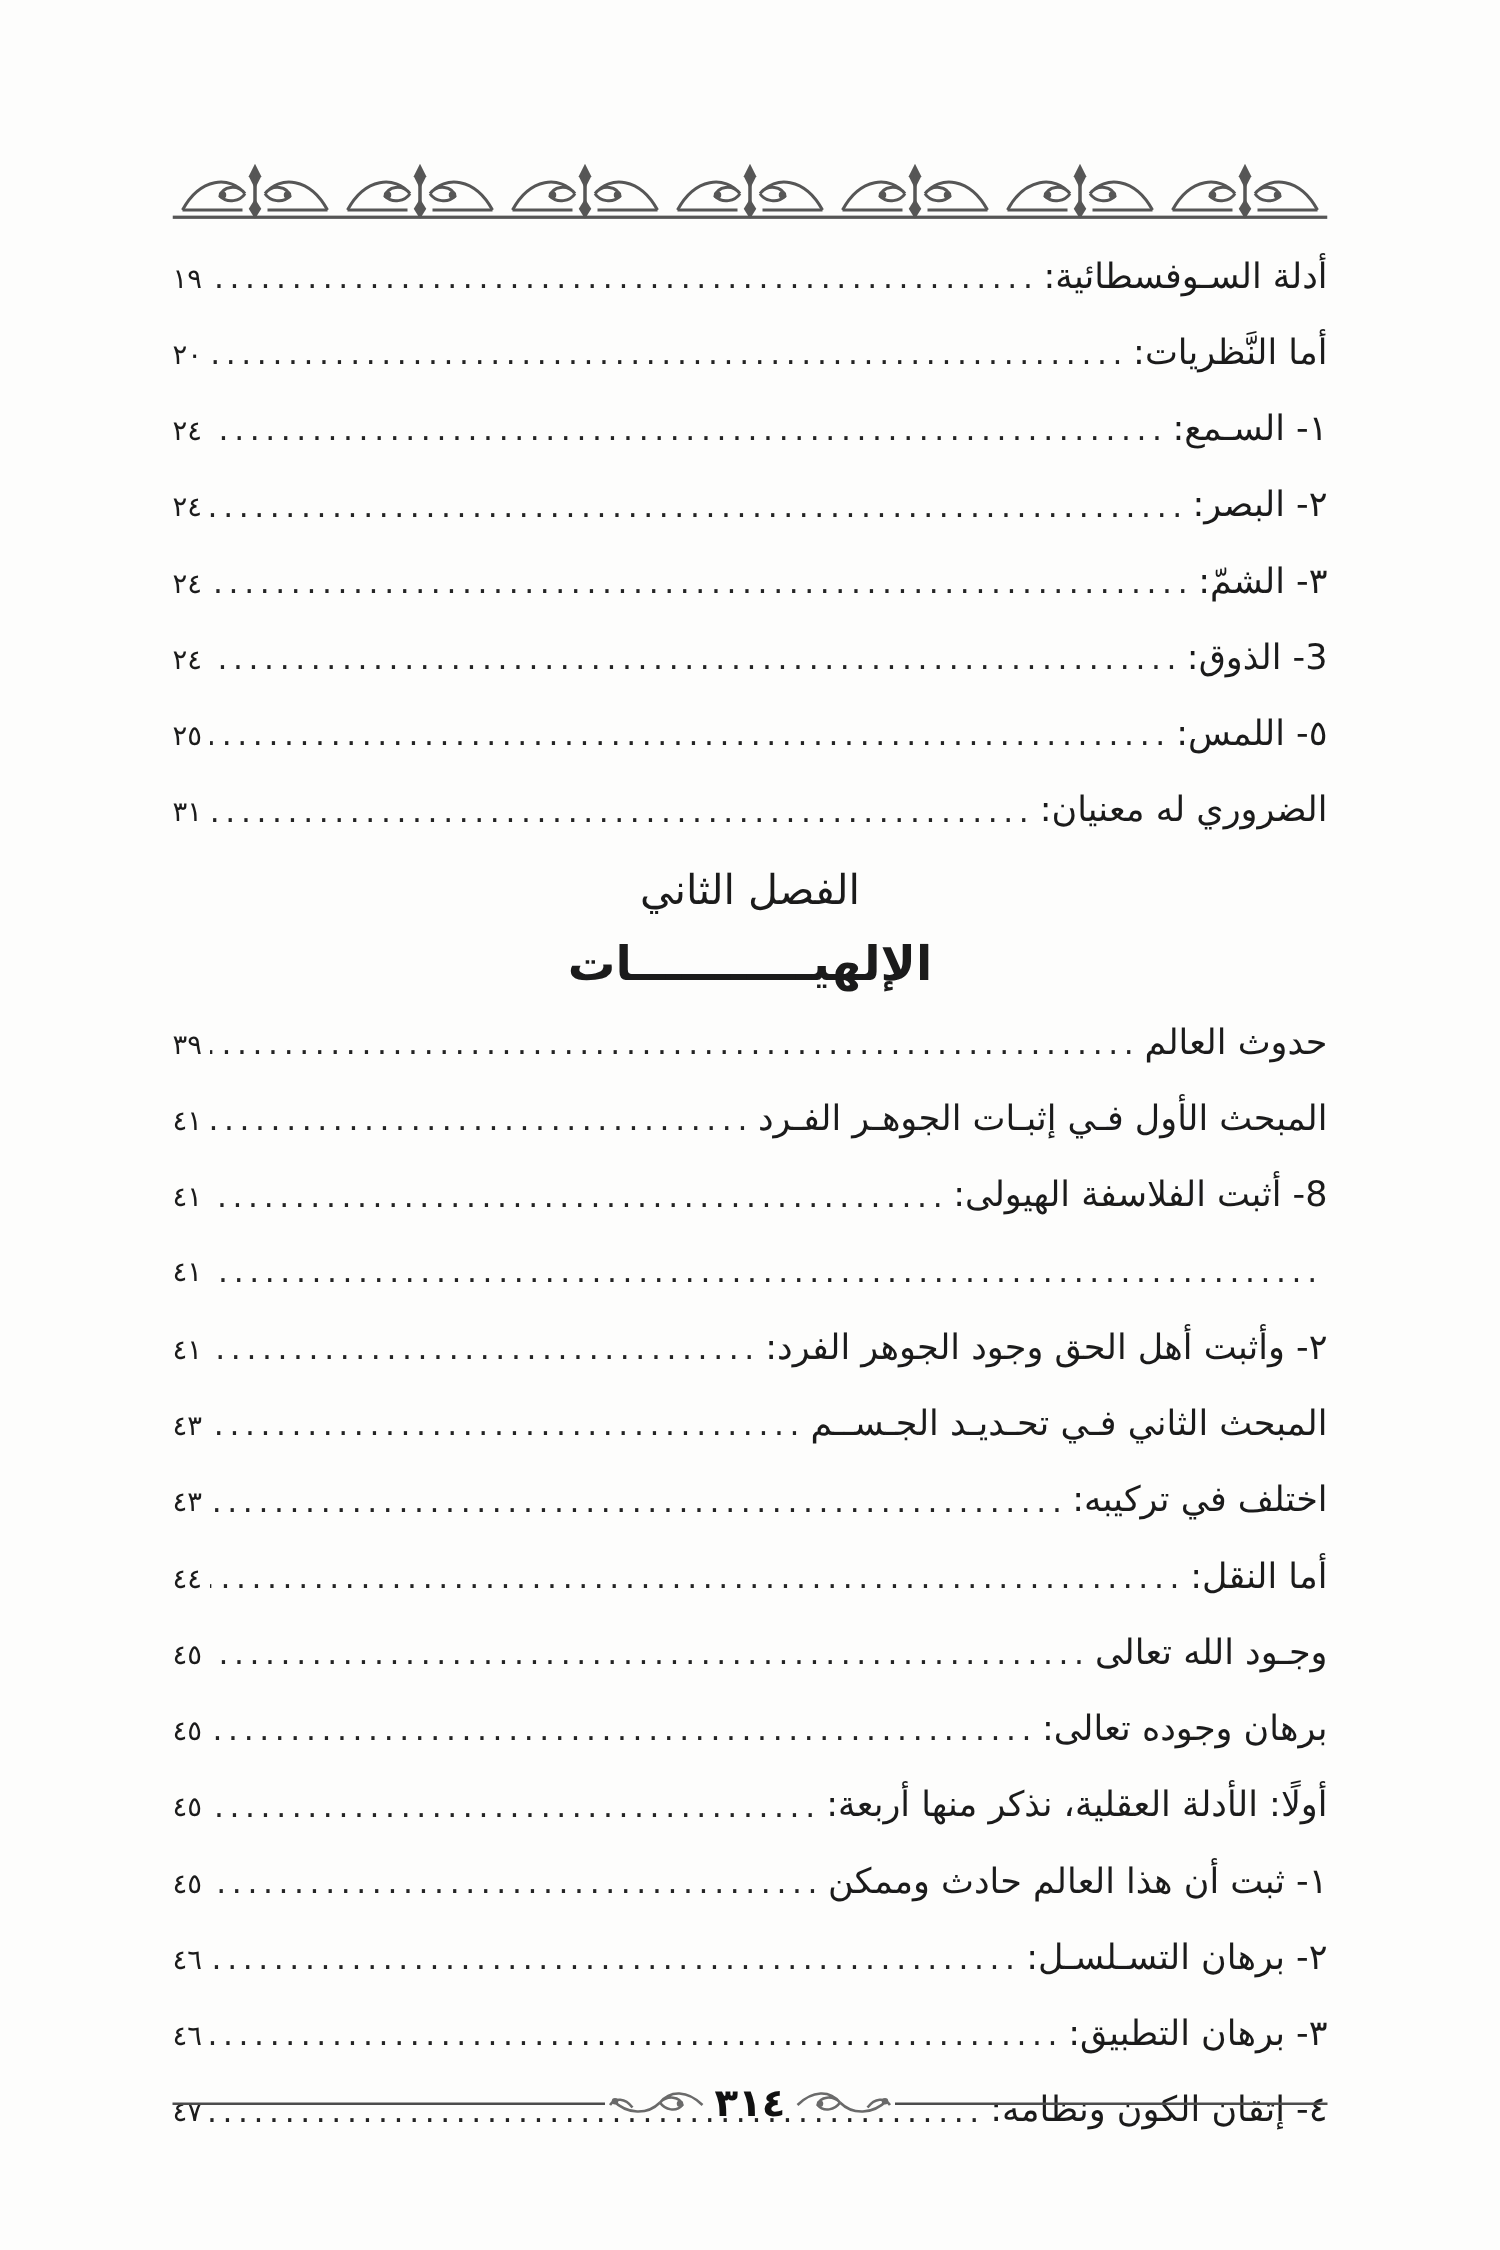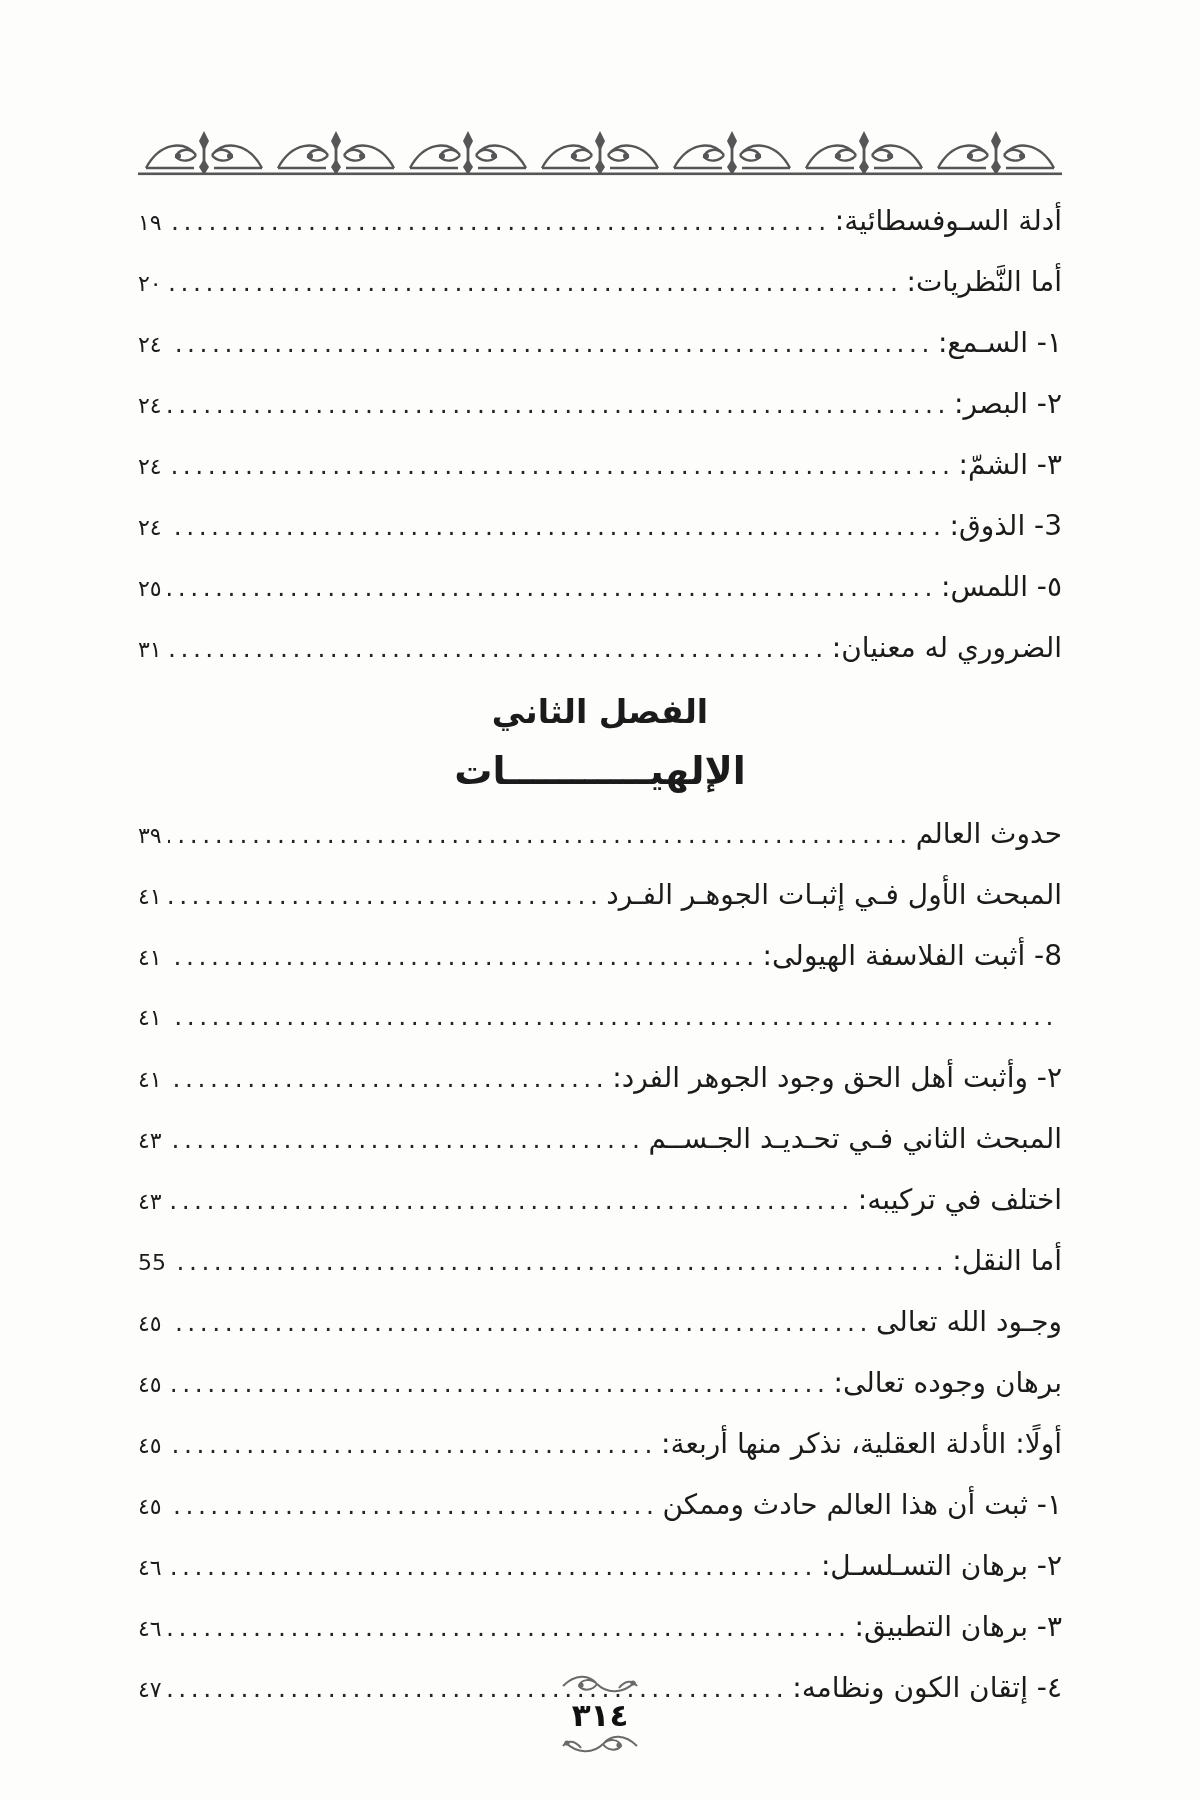--- a/index.html
+++ b/index.html
@@ -46,38 +46,37 @@
     white-space: nowrap;
     font-size: 22px;
     padding-inline-start: 2px;
   }
   .chapter {
     text-align: center;
     padding: 14px 0 10px 0;
   }
   .chapter-title {
     font-size: 33px;
-    font-weight: bold;
+    font-weight: normal;
     margin-bottom: 18px;
   }
   .chapter-subtitle {
     font-size: 38px;
     font-weight: bold;
     text-align: center;
   }
   .footer {
     position: absolute;
     top: 1668px;
     left: 138px;
     width: 924px;
     display: flex;
     direction: rtl;
     align-items: center;
     justify-content: center;
-    flex-direction: column;
   }
   .footer .rule { flex: 1 1 auto; height: 2px; background: #4c4c4c; }
   .footer-ornament { width: 78px; height: 30px; flex: 0 0 auto; margin: 0 2px; }
   .footer-pagenum {
     font-size: 31px;
     font-weight: bold;
     color: #111;
     padding: 0 6px;
     line-height: 30px;
   }
@@ -190,21 +189,21 @@
           <span class="pagenum">٤٣</span>
         </div>
         <div class="toc-row">
           <span class="entry-label">اختلف في تركيبه:</span>
           <span class="leader"></span>
           <span class="pagenum">٤٣</span>
         </div>
         <div class="toc-row">
           <span class="entry-label">أما النقل:</span>
           <span class="leader"></span>
-          <span class="pagenum">55</span>
+          <span class="pagenum">٤٤</span>
         </div>
         <div class="toc-row">
           <span class="entry-label">وجـود الله تعالى</span>
           <span class="leader"></span>
           <span class="pagenum">٤٥</span>
         </div>
         <div class="toc-row">
           <span class="entry-label">برهان وجوده تعالى:</span>
           <span class="leader"></span>
           <span class="pagenum">٤٥</span>

